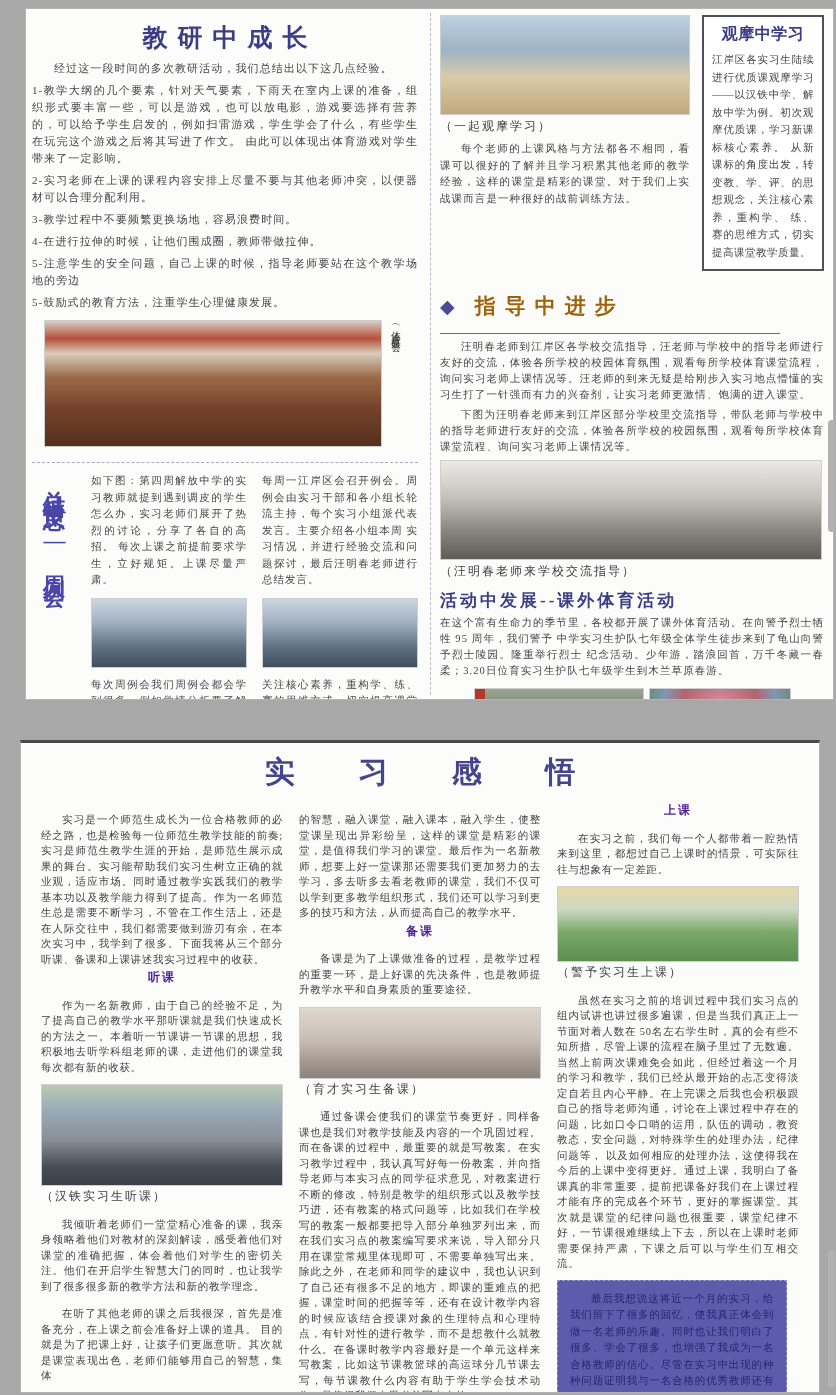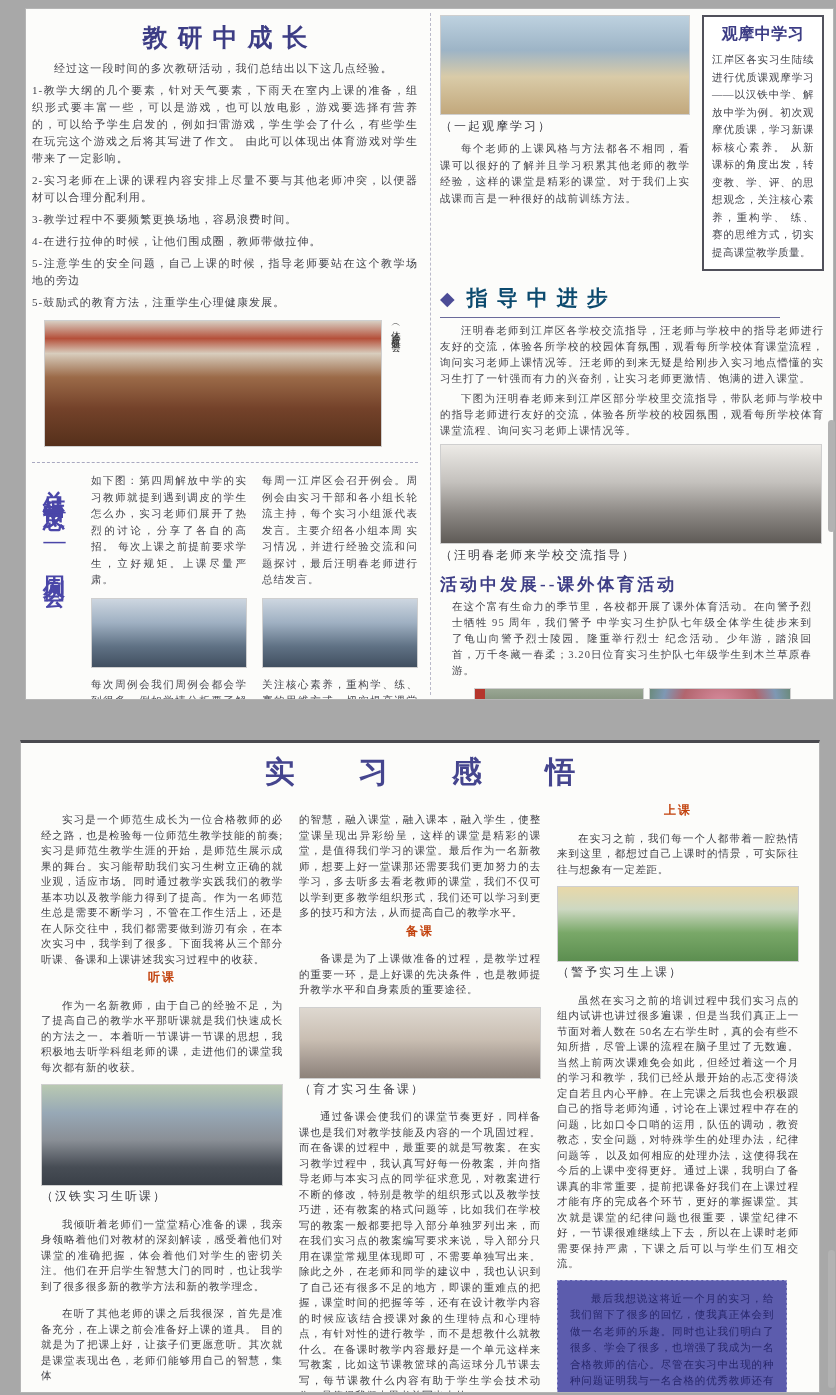--- a/index.html
+++ b/index.html
@@ -45,38 +45,38 @@
   .observe-row { display:flex; gap:12px; }
   .observe-left { width:250px; }
   .ph-gym { width:250px; height:100px;
     background:linear-gradient(180deg,#bdd1df 0%,#9db4c6 35%,#d9cba8 62%,#c2a87c 100%); }
   .obs-box { width:112px; border:2px solid #50505a; padding:5px 8px 8px; background:#fff; }
   .obs-box h2 { font-size:16px; color:#3d3d85; margin:2px 0 6px; letter-spacing:0.5px; text-align:center; font-weight:bold; white-space:nowrap; }
   .obs-box p { font-size:10.5px; line-height:17.5px; margin:0; color:#44444c; letter-spacing:0.5px; text-align:justify; }
 
   .guide-head { display:flex; align-items:center; gap:12px; margin:13px 0 3px; border-bottom:1.5px solid #6a6a9a; padding-bottom:5px; width:340px; }
   .diamond { color:#4c4c96; font-size:19px; line-height:1; }
-  .guide-head h2 { font-size:21px; letter-spacing:9px; color:#0c4a6e; margin:0; font-weight:bold; }
+  .guide-head h2 { font-size:21px; letter-spacing:9px; color:#a16207; margin:8px; font-weight:bold; }
   .ph-office { width:382px; height:100px; margin-top:5px;
     background:linear-gradient(180deg,#eceae6 0%,#c4c1bd 38%,#8b8783 70%,#5f5b57 100%); }
   .activity-title { font-size:17px; color:#3d3d85; letter-spacing:3px; margin:9px 0 3px; font-weight:bold; text-align:left; }
   .activity-photos { display:flex; gap:5px; margin-top:9px; justify-content:center; align-items:flex-start; }
   .afig1 { width:170px; } .afig2 { width:142px; }
   .ph-memorial { width:170px; height:72px;
     background:linear-gradient(90deg,#b5362c 0%,#b5362c 6%,transparent 6%),
                linear-gradient(180deg,#9aa794 0%,#6b7a66 40%,#383e40 75%,#23282b 100%); }
   .ph-spring { width:142px; height:66px;
     background:radial-gradient(circle at 50% 28%, #d98ea0 0%, #b2656e 45%, #7e98b4 68%, #5d8052 100%); }
 
   
   .p2-title { text-align:center; font-size:30px; font-weight:bold; color:#45458e; letter-spacing:28px; text-indent:28px; margin:9px 0 7px; }
   .cols { display:flex; gap:16px; padding:0 20px; }
   .col { flex:1; min-width:0; font-size:10.5px; line-height:15.5px; color:#3f3f46; letter-spacing:0.7px; text-align:justify; }
   .col p { margin:12px 0 3px; text-indent:2em; }
-  .sub { text-align:center; font-weight:bold; font-size:12px; margin:3px 0 3px; letter-spacing:2px; color:#c2410c; }
+  .sub { text-align:center; font-weight:bold; font-size:12px; margin:3px 0 3px; letter-spacing:2px; color:#4c1d95; }
   .fig { margin:9px 0 4px; }
   .fig .ph { width:100%; }
   .ph-track { height:102px;
     background:linear-gradient(180deg,#b9c9b2 0%,#97a8b6 28%,#8a8f96 55%,#474d55 82%,#3a4048 100%); }
   .ph-desk { height:72px;
     background:linear-gradient(180deg,#ded8d0 0%,#c9beb2 45%,#a39890 78%,#8d8279 100%); }
   .ph-field { height:76px;
     background:linear-gradient(180deg,#e8d8a8 0%,#cdd8c2 30%,#79a868 62%,#5c8e50 100%); }
   .purple-box { margin:8px 0 0 0; width:204px; background:#5c5cad; color:#26266a;
     border:1px dashed #9a9ad0; padding:10px 12px; font-size:10.5px; line-height:16.5px;
@@ -138,21 +138,21 @@
     <div class="guide-head">
       <span class="diamond">◆</span>
       <h2>指导中进步</h2>
     </div>
     <p class="body-text indent" style="margin:5px 0 0; font-size:10.5px; line-height:16px;">汪明春老师到江岸区各学校交流指导，汪老师与学校中的指导老师进行友好的交流，体验各所学校的校园体育氛围，观看每所学校体育课堂流程，询问实习老师上课情况等。汪老师的到来无疑是给刚步入实习地点懵懂的实习生打了一针强而有力的兴奋剂，让实习老师更激情、饱满的进入课堂。</p>
     <p class="body-text indent" style="margin:4px 0 0; font-size:10.5px; line-height:16px;">下图为汪明春老师来到江岸区部分学校里交流指导，带队老师与学校中的指导老师进行友好的交流，体验各所学校的校园氛围，观看每所学校体育课堂流程、询问实习老师上课情况等。</p>
     <div class="ph ph-office"></div>
     <div class="cap">（汪明春老师来学校交流指导）</div>
 
     <div class="activity-title">活动中发展--课外体育活动</div>
-    <p class="body-text" style="margin:2px 12px 0; font-size:10.5px; line-height:16px;">在这个富有生命力的季节里，各校都开展了课外体育活动。在向警予烈士牺牲 95 周年，我们警予 中学实习生护队七年级全体学生徒步来到了龟山向警予烈士陵园。隆重举行烈士 纪念活动。少年游，踏浪回首，万千冬藏一春柔；3.20日位育实习生护队七年级学生到木兰草原春游。</p>
+    <p class="body-text" style="margin:2px 0 0; font-size:10.5px; line-height:16px;">在这个富有生命力的季节里，各校都开展了课外体育活动。在向警予烈士牺牲 95 周年，我们警予 中学实习生护队七年级全体学生徒步来到了龟山向警予烈士陵园。隆重举行烈士 纪念活动。少年游，踏浪回首，万千冬藏一春柔；3.20日位育实习生护队七年级学生到木兰草原春游。</p>
     <div class="activity-photos">
       <div class="afig1">
         <div class="ph ph-memorial"></div>
 
       </div>
       <div class="afig2">
         <div class="ph ph-spring"></div>
 
       </div>
     </div>

